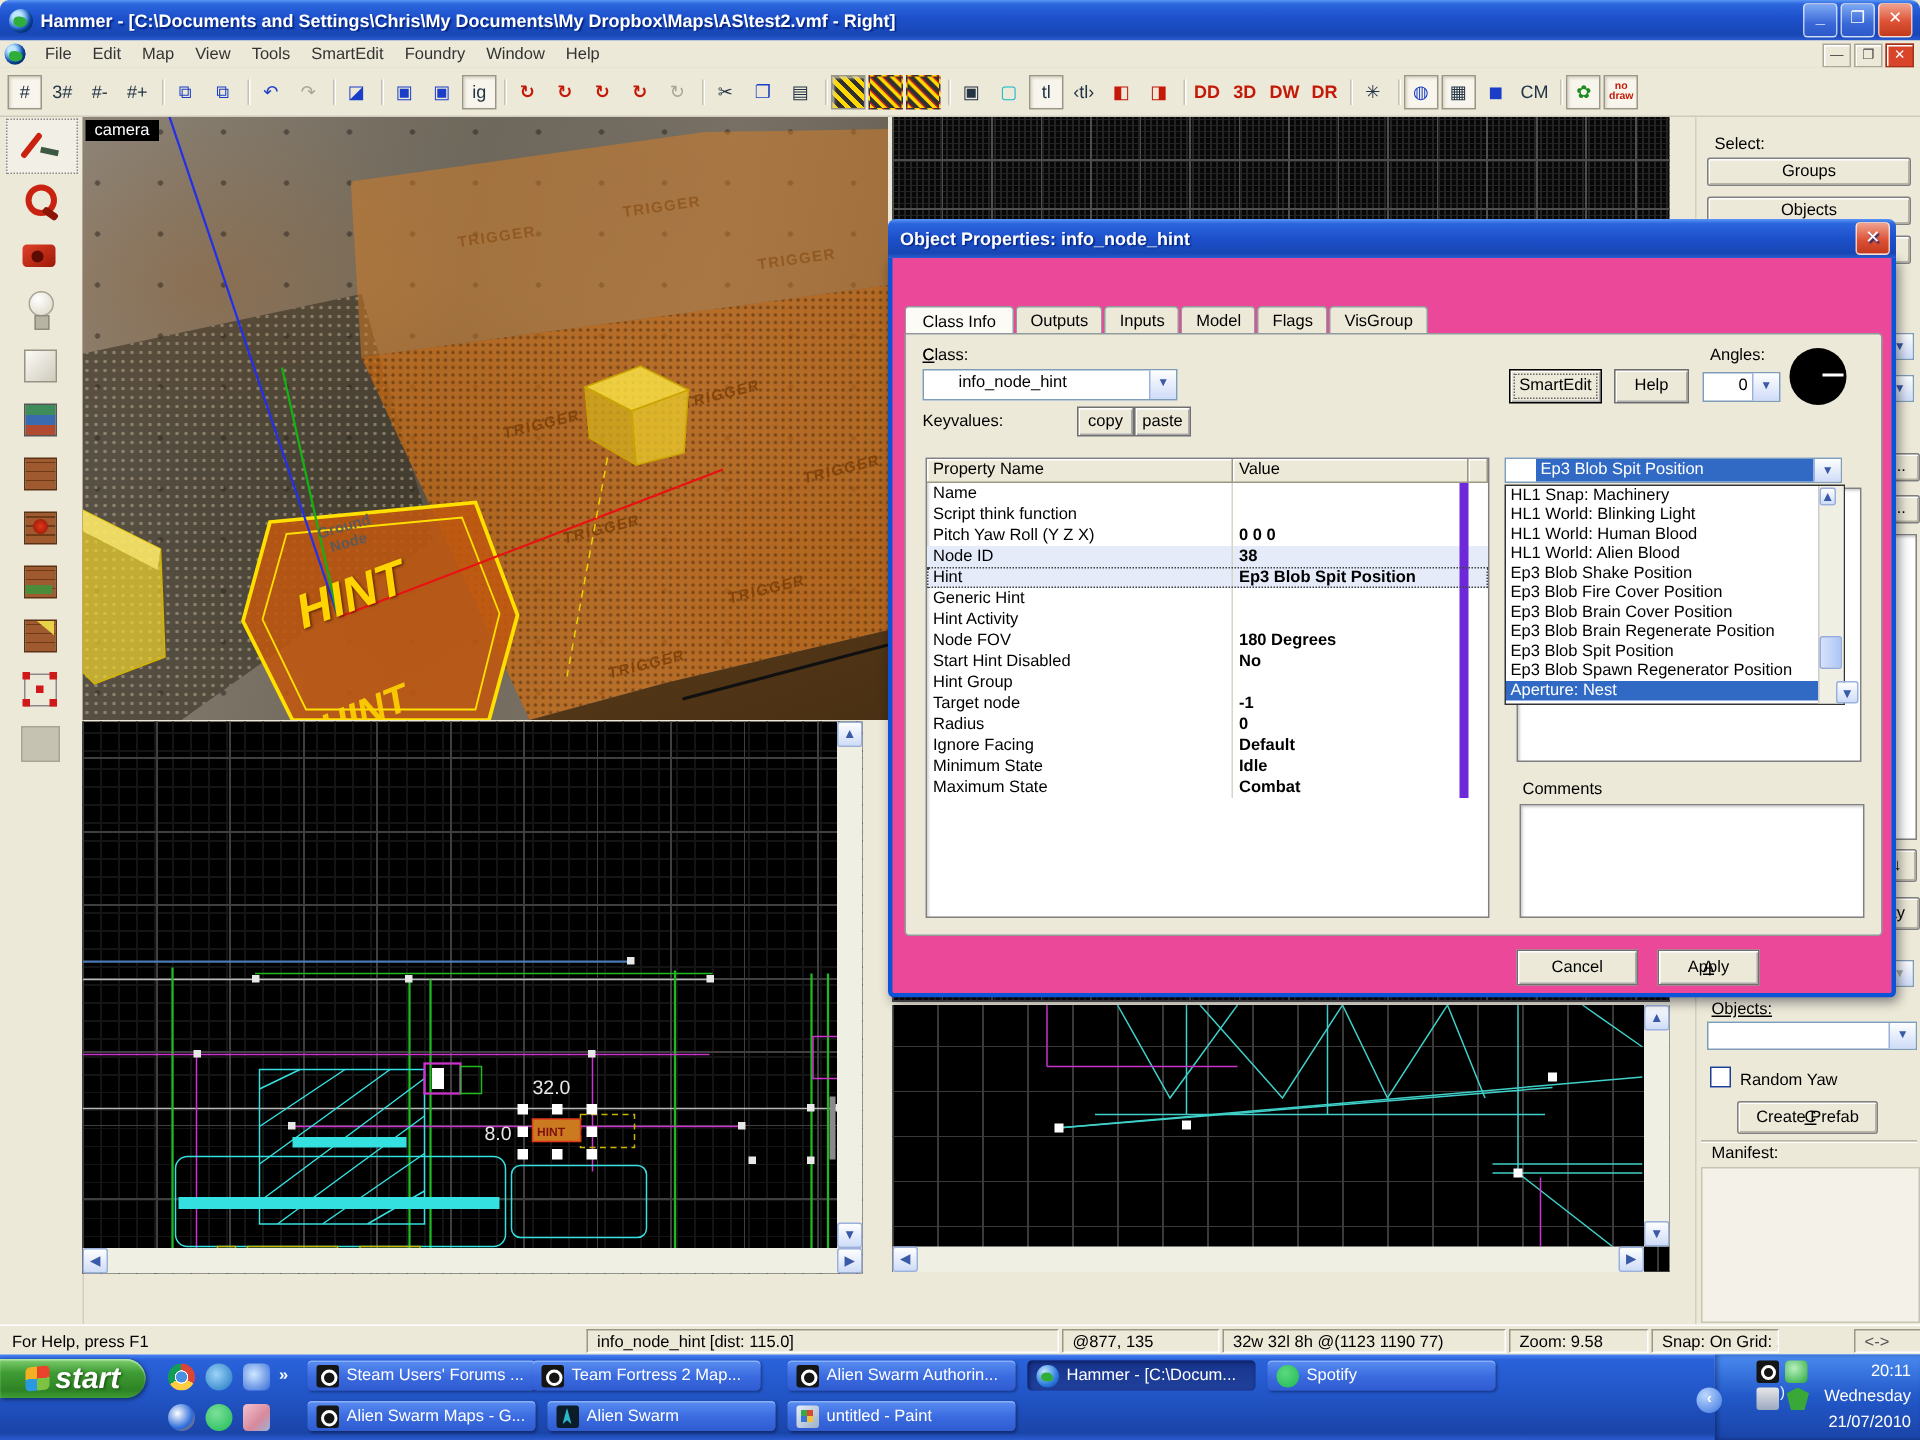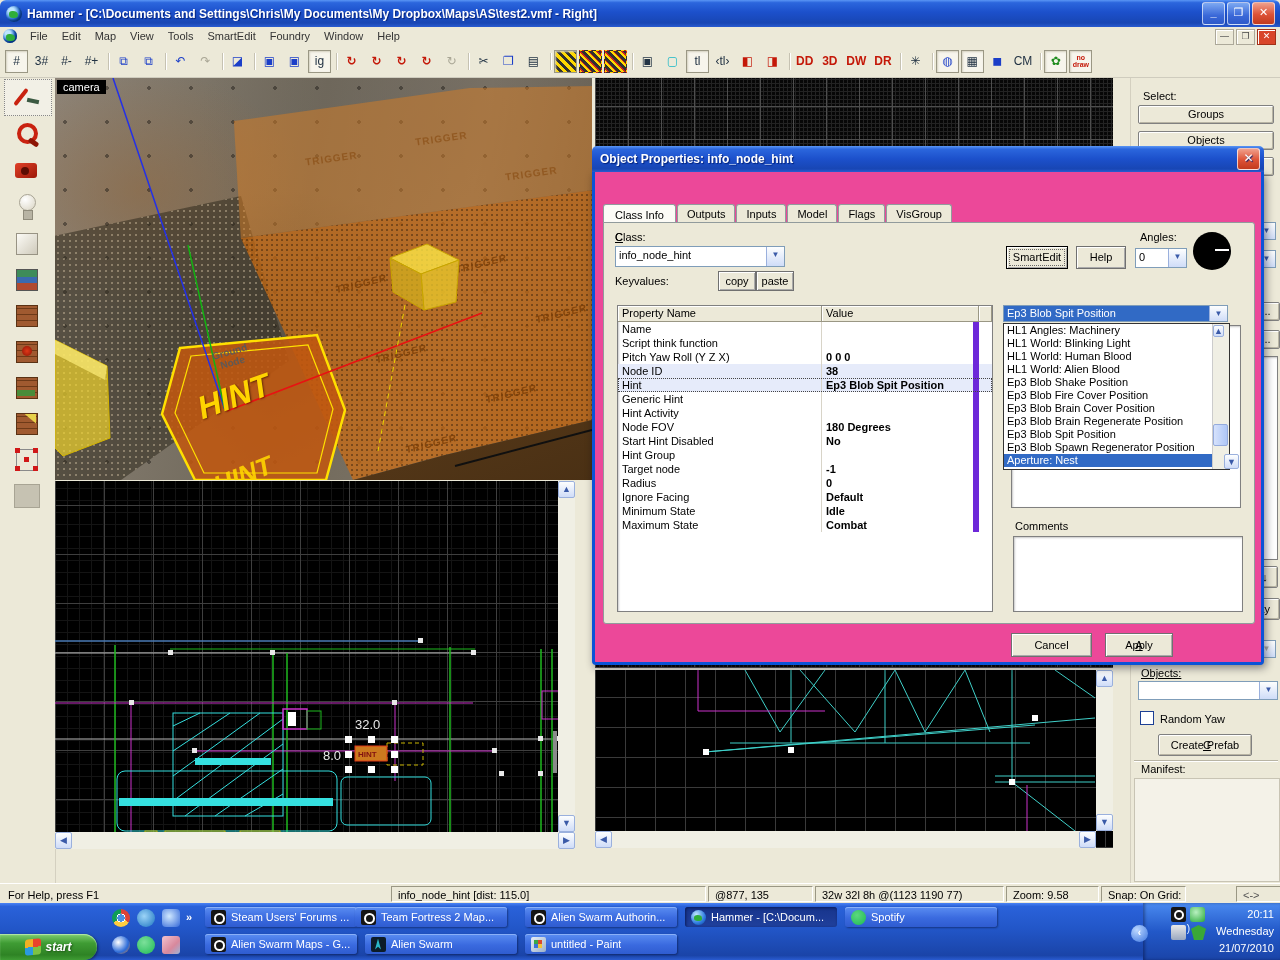--- a/index.html
+++ b/index.html
@@ -124,21 +124,21 @@
   .sbbtn{width:17px;height:17px;flex:0 0 auto;border:1px solid #9ab0dd;border-radius:2px;box-sizing:border-box;
     background:linear-gradient(180deg,#fdfefe,#cfdcf8);color:#3a5aa8;font-size:9px;line-height:15px;text-align:center;}
   .sbthumb{position:absolute;border:1px solid #95abdd;border-radius:2px;background:linear-gradient(90deg,#d6e2fc,#aec6f6);box-sizing:border-box;}
 
   
   #sidebar{left:1130px;top:78px;width:150px;height:805px;background:#ece9d8;border-left:1px solid #d4d0c0;}
   .side-label{position:absolute;color:#000;}
   .xpbtn{position:absolute;background:#ece9d8;border:1px solid #808080;border-radius:2px;
     box-shadow:inset 1px 1px 0 #fff,inset -1px -1px 0 #b8b4a4;text-align:center;color:#000;}
   .combo{position:absolute;background:#fff;border:1px solid #7f9db9;box-sizing:border-box;display:flex;}
-  .combo .cval{flex:1;padding:2px 3px;white-space:nowrap;overflow:hidden;}
+  .combo .cval{flex:1;padding:2px 3px;white-space:nowrap;overflow:hidden;margin-left:20px;}
   .combo .carr{width:17px;flex:0 0 auto;background:linear-gradient(180deg,#fdfefe,#cfdcf8);border-left:1px solid #9ab0dd;color:#3a5aa8;text-align:center;font-size:8px;line-height:16px;}
   .combo.disabled{background:#ece9d8;}
   .combo.disabled .carr{color:#aaa;}
   .sunken{background:#fff;border:1px solid #808080;box-shadow:inset 1px 1px 2px #c8c8c8;box-sizing:border-box;}
   .checkbox{width:12px;height:12px;background:#fff;border:1px solid #1c3f94;display:inline-block;vertical-align:-2px;margin-right:6px;}
 
   
   #dialog{left:592px;top:172px;width:666px;height:490px;background:#ec4899;z-index:30;
     border:3px solid #0b53d7;border-top:none;border-radius:0 0 4px 4px;box-shadow:2px 3px 8px rgba(0,0,20,.45);box-sizing:content-box;}
   #dlg-title{position:absolute;left:-3px;top:-26px;width:672px;height:26px;border-radius:5px 5px 0 0;
@@ -180,21 +180,21 @@
   
   #statusbar{left:0;top:883px;width:1280px;height:20px;background:#ece9d8;border-top:1px solid #fff;display:flex;align-items:center;font-size:11px;}
   .st-seg{height:16px;line-height:16px;margin:0 1px;padding:0 6px;border:1px solid;border-color:#9a9784 #fff #fff #9a9784;box-sizing:border-box;white-space:nowrap;overflow:hidden;}
 
   
   #taskbar{left:0;top:903px;width:1280px;height:57px;
     background:linear-gradient(180deg,#4a83f5 0%,#2a62da 6%,#2256c8 45%,#1a44a8 92%,#2a5bd0 100%);}
   #startbtn{position:absolute;left:0;top:3px;width:97px;height:26px;border-radius:0 13px 13px 0;
     background:linear-gradient(180deg,#7fce70 0%,#3f9c34 35%,#2e8324 80%,#3f9c34 100%);
     box-shadow:1px 1px 3px rgba(0,0,0,.5),inset 0 1px 1px #b5e8a8;display:flex;align-items:center;justify-content:center;gap:4px;
-    color:#fff;font-weight:bold;font-style:italic;font-size:12px;text-shadow:1px 1px 2px #1c5214;margin-top:28px;}
+    color:#fff;font-weight:bold;font-style:italic;font-size:20px;text-shadow:1px 1px 2px #1c5214;}
   #startflag{width:16px;height:16px;border-radius:2px;background:
     conic-gradient(from 0deg,#e8442c 0 25%,#7cc243 0 50%,#2a9ae0 0 75%,#f2b024 0);transform:skewY(-6deg);border-radius:3px;}
   .ql-row{position:absolute;display:flex;gap:7px;}
   .ql{width:18px;height:18px;border-radius:3px;}
   [data-icon=chrome].ql{background:radial-gradient(circle at 50% 50%,#4a90e2 0 28%,#fff 30% 34%,transparent 36%),conic-gradient(#db4437 0 33%,#ffcd40 0 66%,#0f9d58 0);border-radius:50%;}
   [data-icon=ie].ql{background:radial-gradient(circle at 40% 40%,#9cd4f7,#1a73c1);border-radius:50%;}
   [data-icon=msn].ql{background:radial-gradient(circle at 40% 40%,#cfe8ff,#3468d8);border-radius:4px;}
   [data-icon=wmp].ql{background:radial-gradient(circle at 35% 35%,#fff,#2a6ad8 60%,#e87e1a);border-radius:50%;}
   [data-icon=spotify-ql].ql{background:radial-gradient(circle at 40% 35%,#7ce09a,#1db954);border-radius:50%;}
   [data-icon=photos].ql{background:linear-gradient(135deg,#f2c4d0,#d8889c 60%,#9cb4d8);}
@@ -648,21 +648,21 @@
     </div>
 
     <div class="combo" id="se-combo">
       <span class="cval">Ep3 Blob Spit Position</span>
       <span class="carr">▼</span>
     </div>
     <div class="sunken" id="helpbox"></div>
     <div id="dropdown">
       <div id="dd-items">
 
-      <div class="opt">HL1 Angles: Machinery</div>
+      <div class="opt">HL1 Snap: Machinery</div>
           <div class="opt">HL1 World: Blinking Light</div>
           <div class="opt">HL1 World: Human Blood</div>
           <div class="opt">HL1 World: Alien Blood</div>
           <div class="opt">Ep3 Blob Shake Position</div>
           <div class="opt">Ep3 Blob Fire Cover Position</div>
           <div class="opt">Ep3 Blob Brain Cover Position</div>
           <div class="opt">Ep3 Blob Brain Regenerate Position</div>
           <div class="opt">Ep3 Blob Spit Position</div>
           <div class="opt">Ep3 Blob Spawn Regenerator Position</div>
           <div class="opt selected">Aperture: Nest</div>

